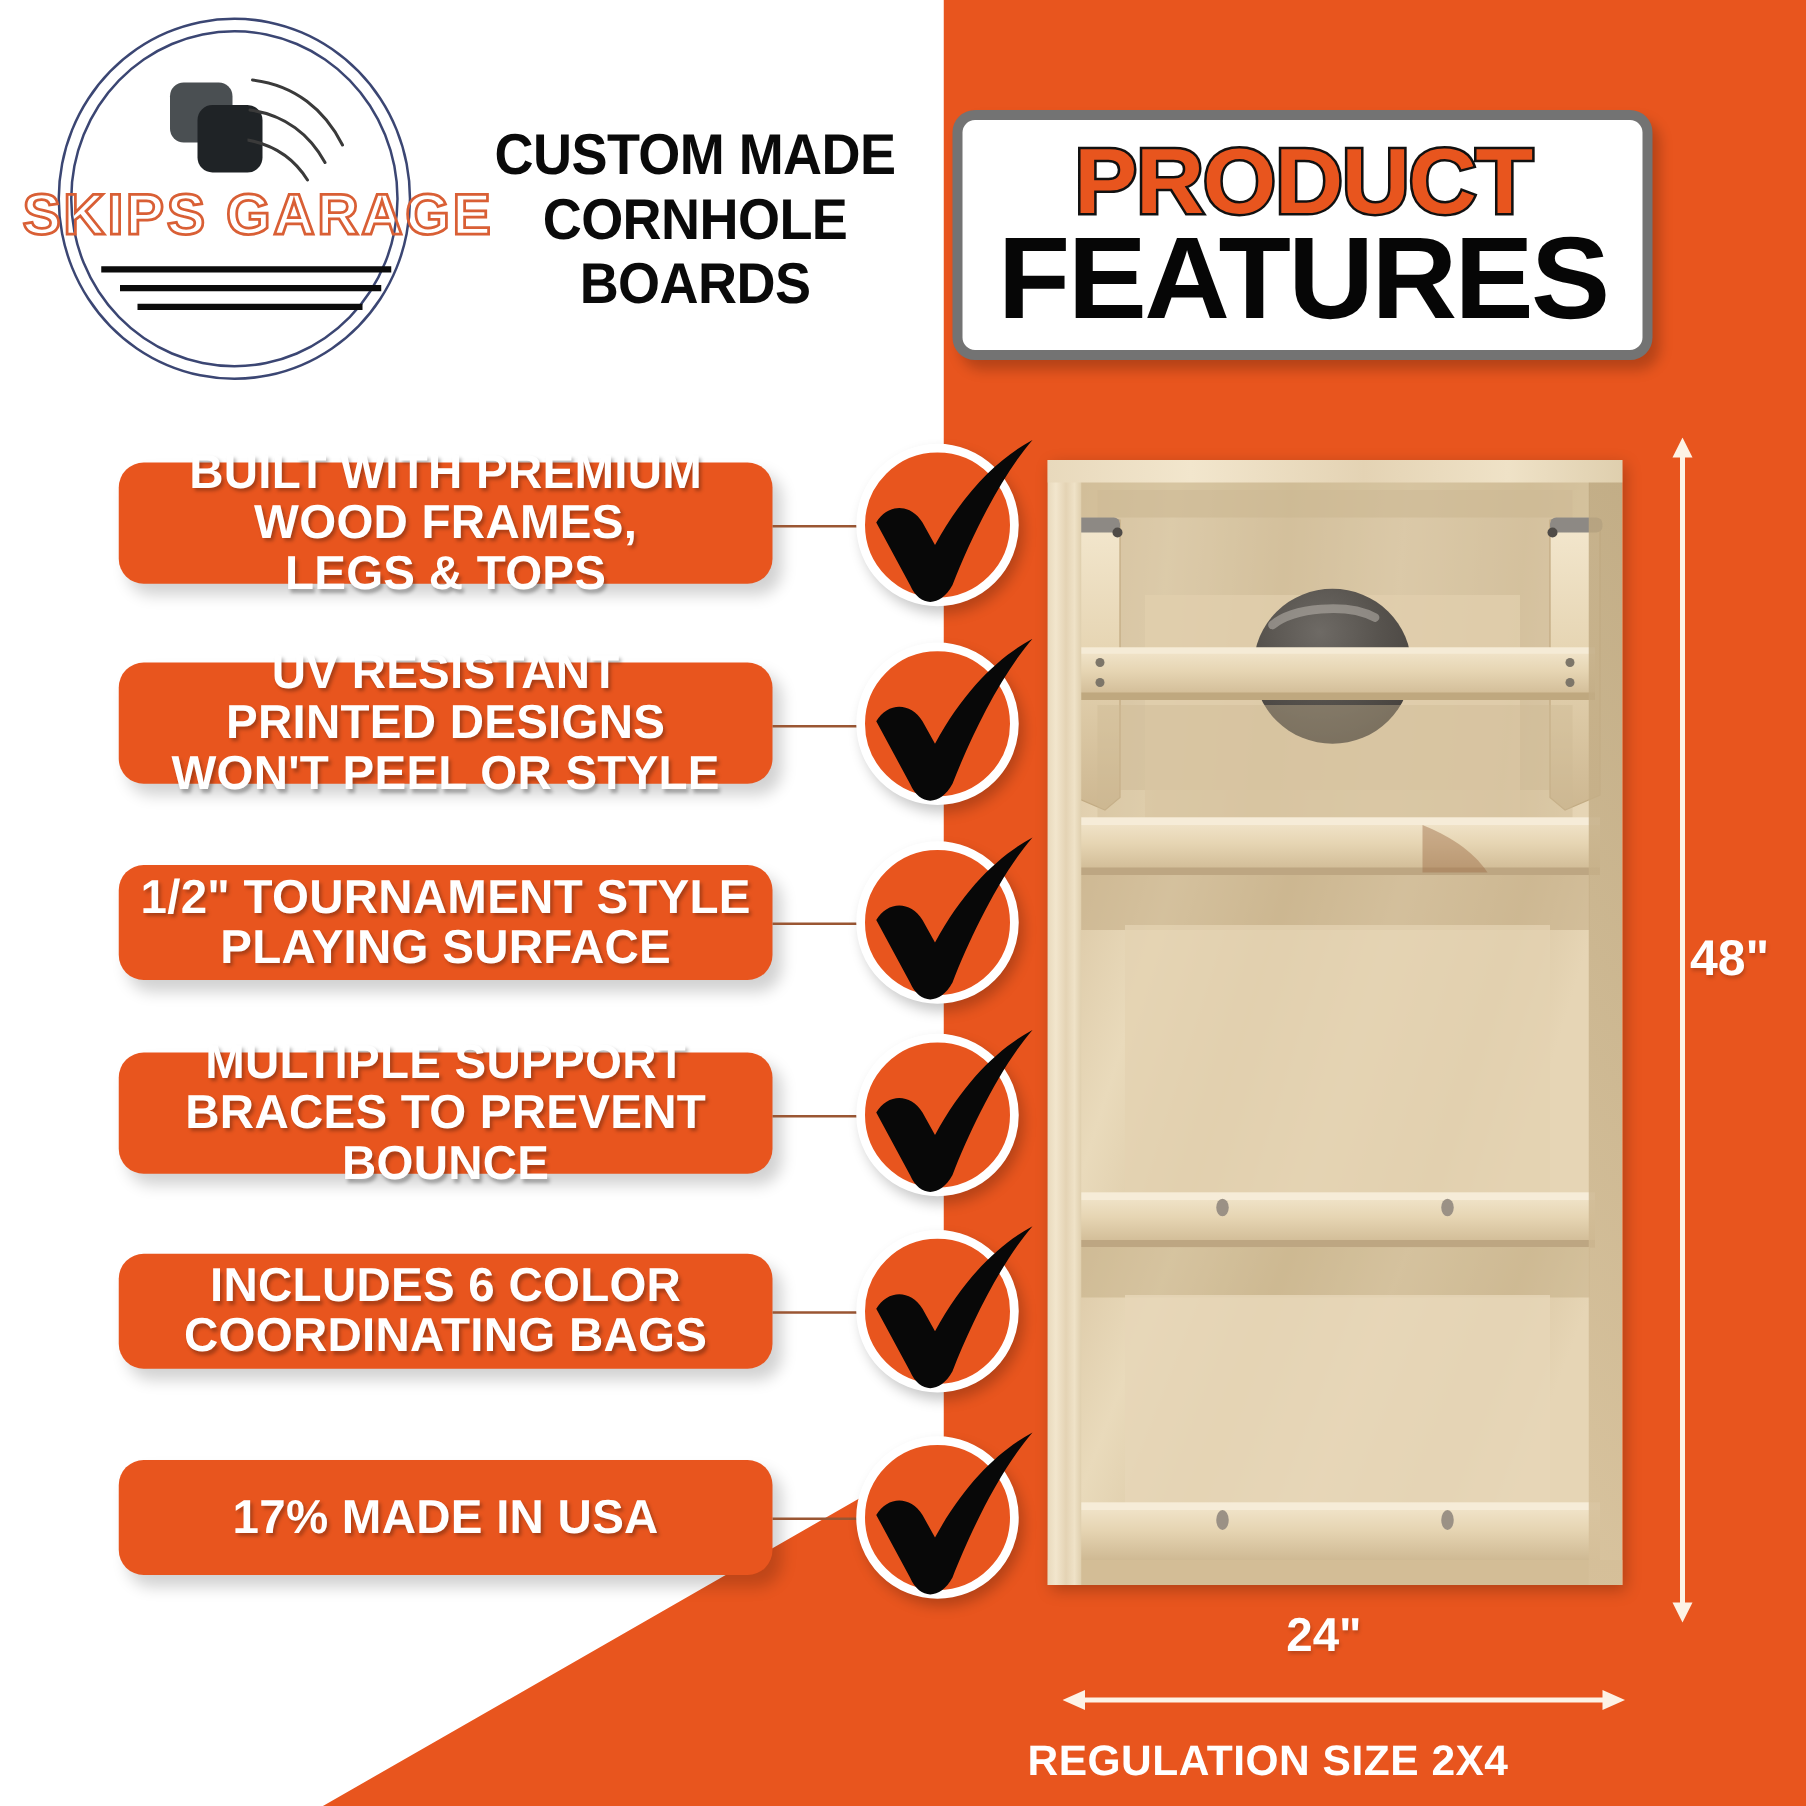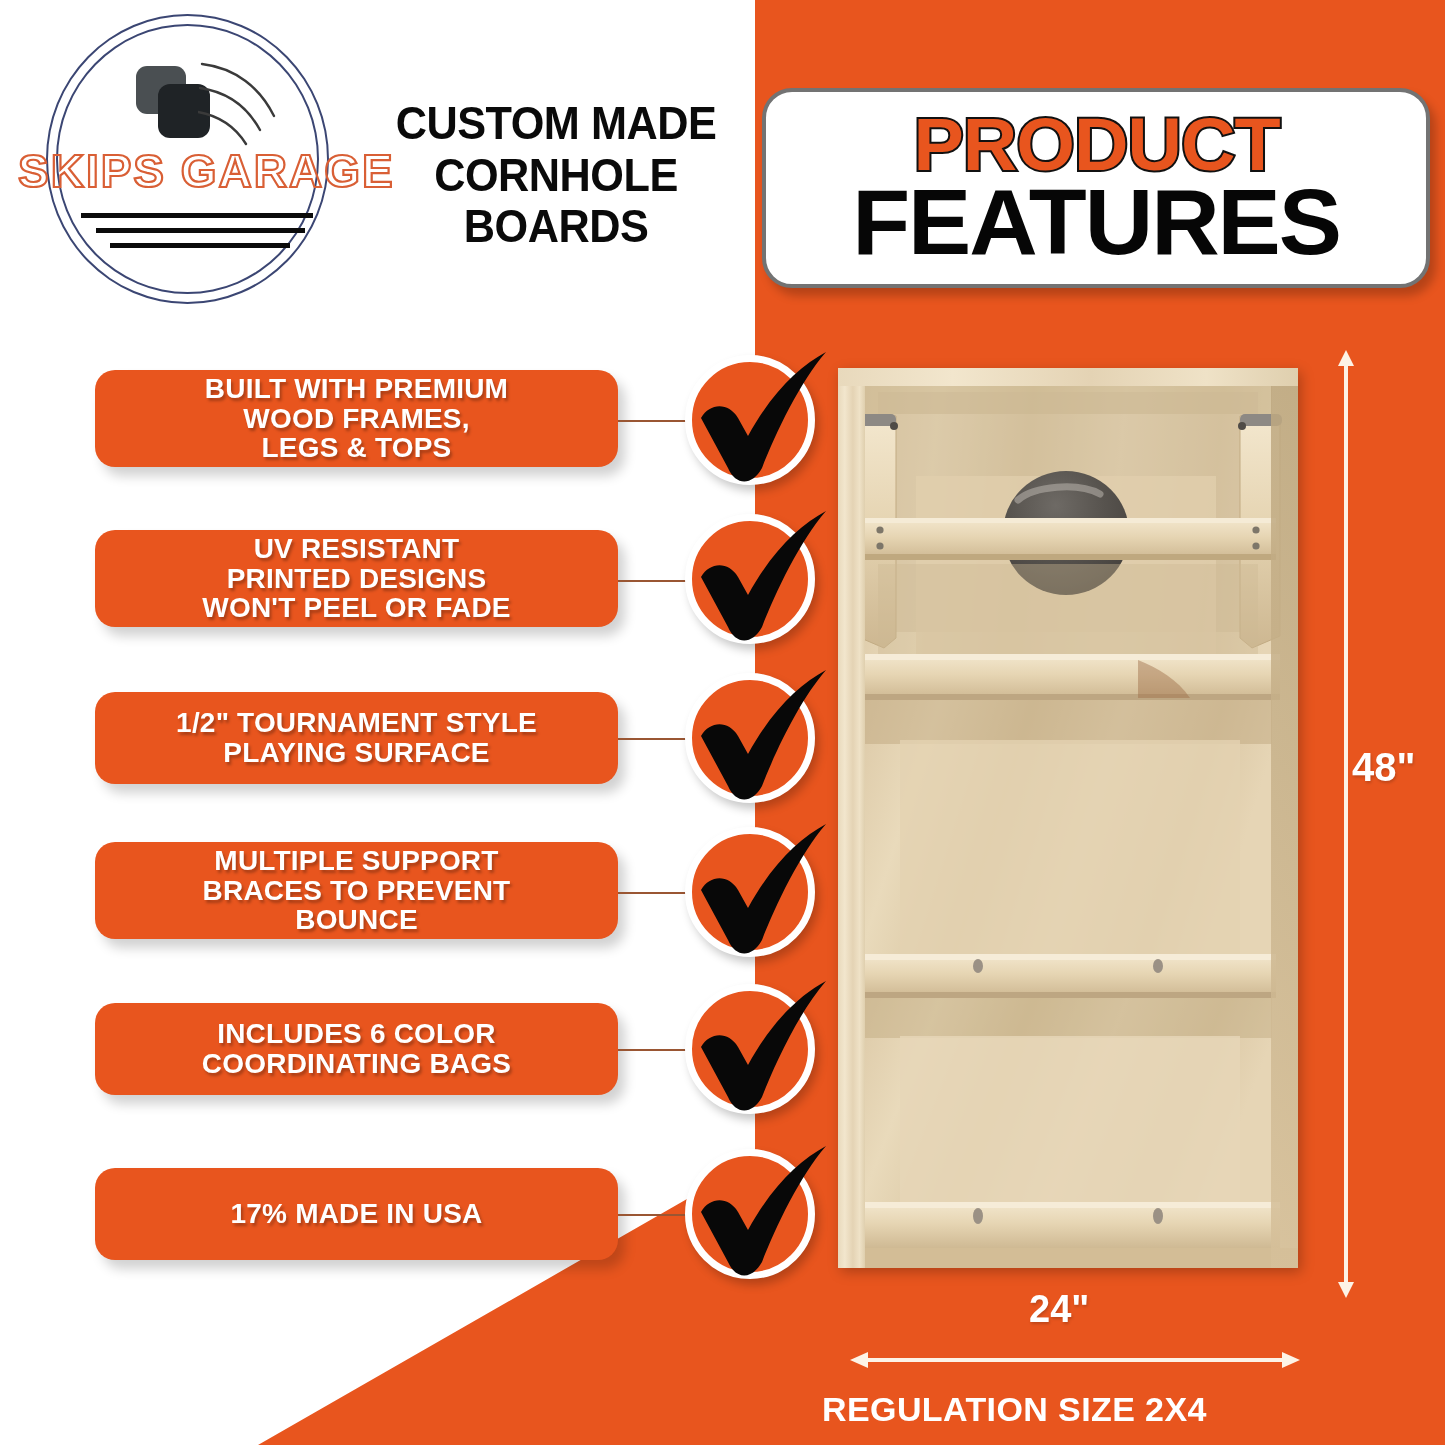--- a/index.html
+++ b/index.html
@@ -106,24 +106,24 @@
     transform: scaleX(0.94);
     transform-origin: center top;
     z-index: 4;
   }
   .headline div { white-space: nowrap; }
 
   
   .plaque {
     position: absolute;
     left: 762px; top: 88px;
-    width: 668px; height: 200px;
+    width: 560px; height: 200px;
     background: #ffffff;
-    border: 4px solid #737373;
-    border-radius: 30px;
+    border: 8px solid #737373;
+    border-radius: 18px;
     box-shadow: 6px 8px 10px rgba(0,0,0,0.22);
     z-index: 4;
     display: flex;
     flex-direction: column;
     justify-content: center;
     align-items: center;
   }
   .plaque-top {
     font-family: "Liberation Sans", sans-serif;
     font-size: 74px;
@@ -157,21 +157,21 @@
     border-radius: 20px;
     box-shadow: 7px 9px 12px rgba(0,0,0,0.18);
     display: flex;
     align-items: center;
     justify-content: center;
     text-align: center;
     padding: 6px 16px;
   }
   .pill-text {
     font-family: "Liberation Sans", sans-serif;
-    font-size: 28px;
+    font-size: 38px;
     font-weight: 700;
     color: #ffffff;
     line-height: 1.06;
     letter-spacing: 0.2px;
     text-shadow: 2px 3px 3px rgba(0,0,0,0.28);
     white-space: pre-line;
   }
 
   .connector {
     position: absolute;
@@ -372,21 +372,21 @@
       <svg width="170" height="160" viewBox="0 0 170 160">
         <path d="M25,78 C34,63 52,62 62,78 L72,96 C96,52 124,26 150,12 C124,42 100,92 86,128 C76,146 60,146 52,128 Z" fill="#080808"></path>
       </svg>
     </div>
   </div>
 
   <div class="feature-row">
     <div class="pill" style="top:530px; height:97px;">
       <span class="pill-text">UV RESISTANT
 PRINTED DESIGNS
-WON'T PEEL OR FADE</span>
+WON'T PEEL OR STYLE</span>
     </div>
     <div class="connector" style="top:580px;"></div>
     <div class="check-circle" style="left:685px; top:514px;">
       <svg width="170" height="160" viewBox="0 0 170 160">
         <path d="M25,78 C34,63 52,62 62,78 L72,96 C96,52 124,26 150,12 C124,42 100,92 86,128 C76,146 60,146 52,128 Z" fill="#080808"></path>
       </svg>
     </div>
   </div>
 
   <div class="feature-row">

